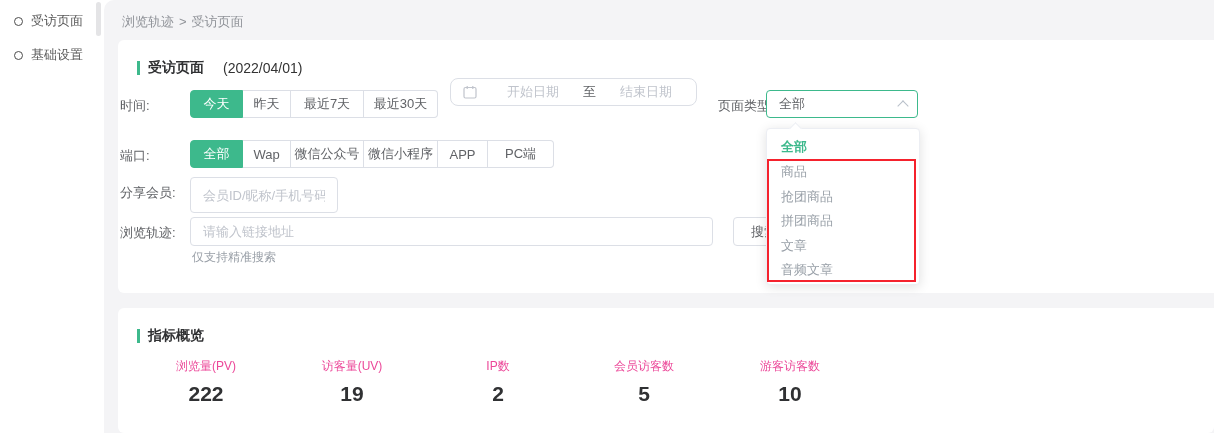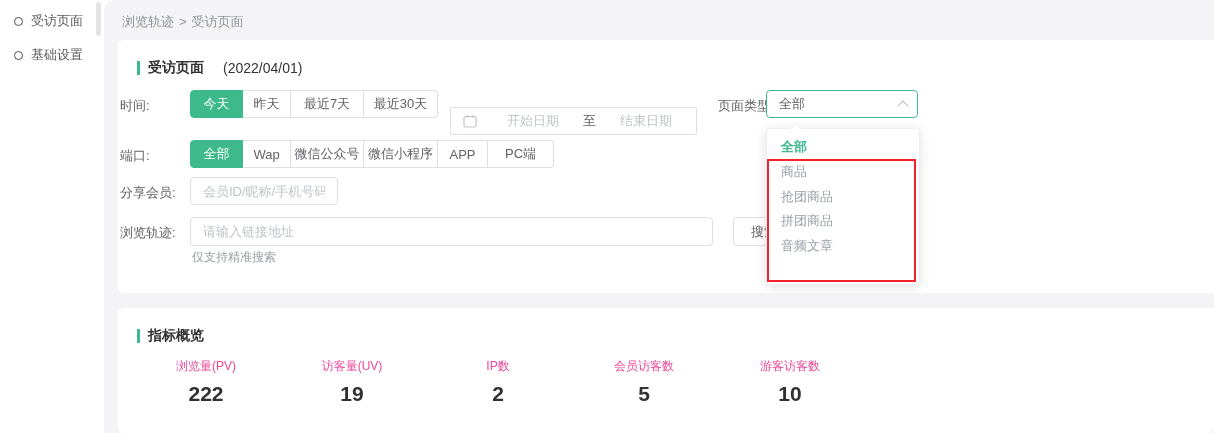--- a/index.html
+++ b/index.html
@@ -40,22 +40,22 @@
   
   .btn-group{position:absolute;display:flex;height:28px}
   .g-btn{box-sizing:border-box;height:28px;border:1px solid #dcdfe6;border-left-width:0;
     display:flex;align-items:center;justify-content:center;font-size:13px;color:#606266;
     background:#fff;cursor:pointer;white-space:nowrap}
   .g-btn:first-child{border-left-width:1px;border-radius:4px 0 0 4px}
   .g-btn:last-child{border-radius:0 4px 4px 0}
   .g-btn.active{background:#3db98c;border-color:#3db98c;color:#fff}
 
   
-  .date-box{position:absolute;left:450px;top:107px;width:247px;height:28px;box-sizing:border-box;
-    border:1px solid #dcdfe6;border-radius:1px;background:#fff;display:flex;align-items:center;
+  .date-box{position:absolute;left:450px;top:78px;width:247px;height:28px;box-sizing:border-box;
+    border:1px solid #dcdfe6;border-radius:8px;background:#fff;display:flex;align-items:center;
     font-size:13px;cursor:text}
   .cal-icon{margin:0 6px 0 12px;flex:0 0 auto;display:flex}
   .date-ph{color:#c0c4cc;flex:1;text-align:center;white-space:nowrap}
   .date-sep{color:#606266;flex:0 0 auto}
 
   
   .select-box{position:absolute;left:766px;top:90px;width:152px;height:28px;box-sizing:border-box;
     border:1px solid #3db98c;border-radius:4px;background:#fff;display:flex;align-items:center;
     justify-content:space-between;padding:0 10px 0 12px;font-size:13px;color:#606266;cursor:pointer;z-index:5}
   .chevron-up{width:7px;height:7px;border-left:1.5px solid #b8bfc9;border-top:1.5px solid #b8bfc9;
@@ -149,33 +149,34 @@
 <div class="btn-group" style="left:190px;top:140px">
   <div class="g-btn active" style="width:53px">全部</div>
   <div class="g-btn" style="width:48px">Wap</div>
   <div class="g-btn" style="width:73px">微信公众号</div>
   <div class="g-btn" style="width:74px">微信小程序</div>
   <div class="g-btn" style="width:50px">APP</div>
   <div class="g-btn" style="width:66px">PC端</div>
 </div>
 
 <div class="row-label" style="left:120px;top:184px">分享会员:</div>
-<input class="text-input" style="left: 190px; top: 177px; width: 148px; height: 28px;" placeholder="会员ID/昵称/手机号码">
+<input class="text-input" style="left: 190px; top: 177px; width: 148px; height: 36px;" placeholder="会员ID/昵称/手机号码">
 
 <div class="row-label" style="left:120px;top:224px">浏览轨迹:</div>
 <input class="text-input" style="left: 190px; top: 217px; width: 523px; height: 29px;" placeholder="请输入链接地址">
 <button class="search-btn">搜索</button>
 <div class="hint">仅支持精准搜索</div>
 
 <div class="dropdown">
   <div class="dd-arrow"></div>
   <div class="dd-option selected">全部</div>
   <div class="dd-option">商品</div>
   <div class="dd-option">抢团商品</div>
   <div class="dd-option">拼团商品</div>
+  <div class="dd-option">文章</div>
   <div class="dd-option">音频文章</div>
   <div class="red-box"></div>
 </div>
 
 <div class="panel" id="panel2"></div>
 
 <div class="sec-title" style="left:137px;top:328px">
   <span class="green-bar"></span>
   <span class="t">指标概览</span>
 </div>

